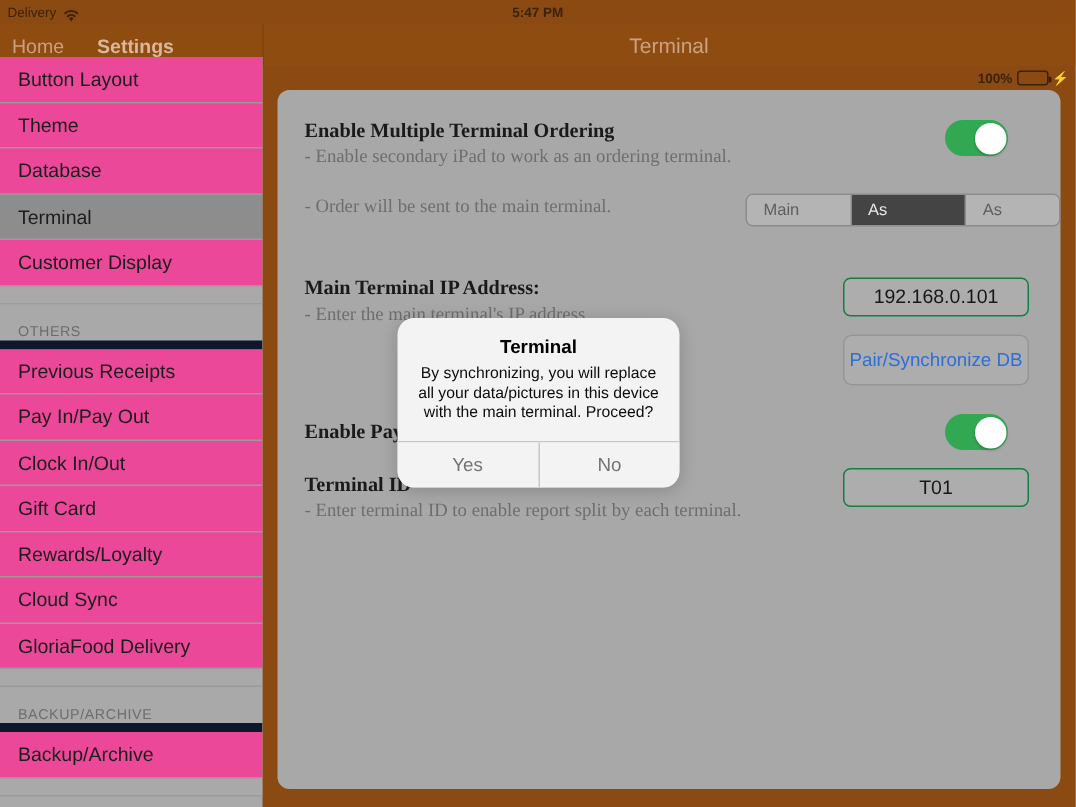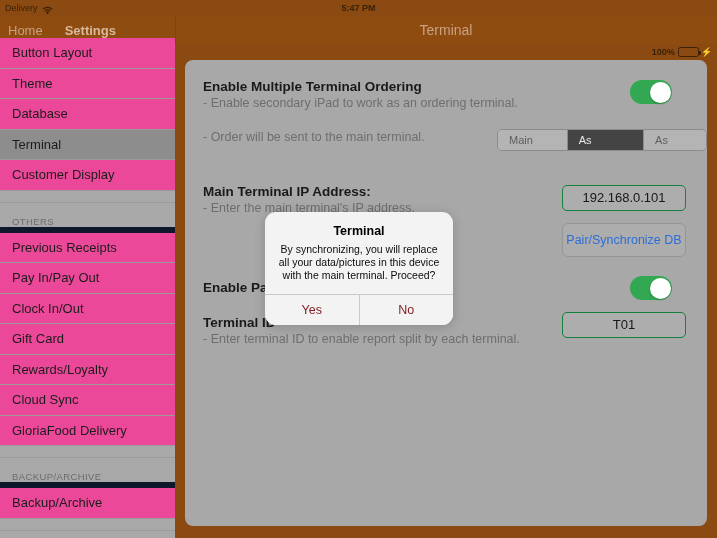--- a/index.html
+++ b/index.html
@@ -62,21 +62,21 @@
     background: #a9a9a9; border-bottom: 6px solid #0f172a;
   }
   .sb-gap { height: 12px; background: #a9a9a9; border-bottom: 1px solid #9b9b9b; }
 
   
   #main-panel {
     position: absolute; left: 185px; top: 60px;
     width: 522px; height: 466px;
     background: #a8a8a8; border-radius: 8px; overflow: hidden;
   }
-  .row { position: absolute; left: 18px; }
+  .row { position: absolute; left: 18px; font-family: Liberation Serif, serif; }
   .row-title { font-size: 13.5px; font-weight: bold; color: #1a1a1a; }
   .row-desc { font-size: 12.5px; color: #6e6e6e; margin-top: 2px; }
 
   
   .toggle {
     position: absolute; width: 42px; height: 24px;
     background: #33a853; border-radius: 12px;
   }
   .toggle .knob {
     position: absolute; right: 1.5px; top: 1.5px;
@@ -116,21 +116,21 @@
   #dialog {
     position: absolute; left: 265px; top: 212px;
     width: 188px; border-radius: 11px; overflow: hidden;
     background: #f3f3f3; box-shadow: 0 2px 12px rgba(0,0,0,.18);
   }
   #dialog-body { padding: 12px 12px 12px; text-align: center; }
   #dialog-title { font-size: 12.5px; font-weight: bold; color: #000; margin-bottom: 5px; }
   #dialog-message { font-size: 10.5px; color: #0c0c0c; line-height: 13px; }
   #dialog-buttons { display: flex; border-top: 1px solid #c9c9c9; }
   .dlg-btn {
-    flex: 1; text-align: center; font-size: 12.5px; color: #7f1d1d;
+    flex: 1; text-align: center; font-size: 12.5px; color: #737373;
     height: 30px; line-height: 30px; background: #f3f3f3;
   }
   #dlg-yes { border-right: 1px solid #c9c9c9; }
 </style>
 </head>
 <body>
 
 <div id="status-bar">
   <div id="status-left">
     <span>Delivery</span>

